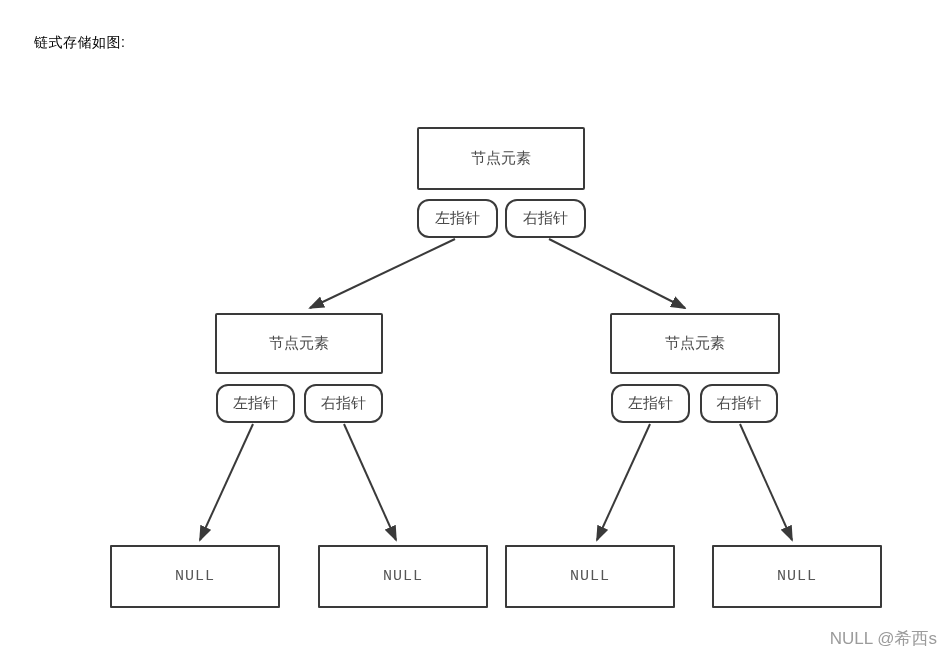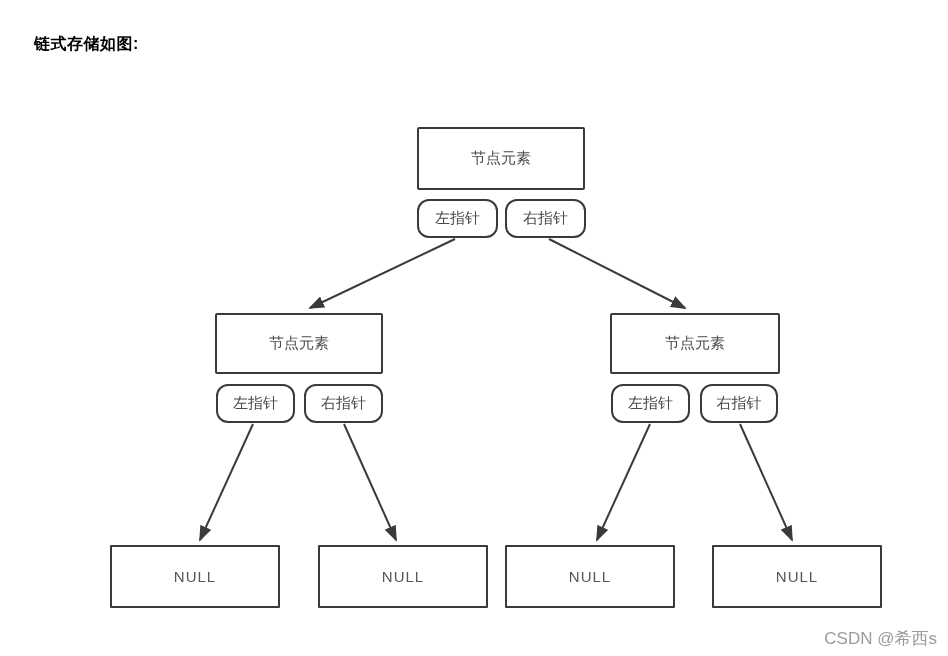--- a/index.html
+++ b/index.html
@@ -15,39 +15,39 @@
     width: 948px;
     height: 656px;
     background: #ffffff;
     overflow: hidden;
     font-family: "Liberation Sans", sans-serif;
   }
   .title {
     position: absolute;
     left: 34px;
     top: 34px;
-    font-size: 16px;
-    font-weight: 700;
+    font-size: 14px;
+    font-weight: 400;
     color: var(--title);
     letter-spacing: 0.5px;
   }
   .diagram { position: absolute; left: 0; top: 0; width: 948px; height: 656px; }
   .arrows-layer { position: absolute; left: 0; top: 0; width: 948px; height: 656px; }
   .arrows-layer line { stroke: var(--arrow); stroke-width: 2; }
   .arrowhead { fill: var(--arrow); }
   .box {
     position: absolute;
     box-sizing: border-box;
     border: 2px solid var(--border);
     background: #ffffff;
     display: flex;
     align-items: center;
     justify-content: center;
     color: var(--box-text);
-    font-family: Liberation Sans, sans-serif;
+    font-family: Liberation Mono, monospace;
     font-size: 15px;
   }
   .element-box { border-radius: 2px; }
   .pointer-box { border-radius: 12px; }
   .null-box { border-radius: 1px; letter-spacing: 1px; color: #565656; text-align: right; }
   .watermark {
     position: absolute;
     right: 11px;
     bottom: 6px;
     font-size: 17px;
@@ -89,14 +89,14 @@
     <div class="box element-box" style="left:610px; top:313px; width:170px; height:61px;">节点元素</div>
     <div class="box pointer-box" style="left:611px; top:384px; width:79px; height:39px;">左指针</div>
     <div class="box pointer-box" style="left:700px; top:384px; width:78px; height:39px;">右指针</div>
 
     <div class="box null-box" style="left:110px; top:545px; width:170px; height:63px;">NULL</div>
     <div class="box null-box" style="left:318px; top:545px; width:170px; height:63px;">NULL</div>
     <div class="box null-box" style="left:505px; top:545px; width:170px; height:63px;">NULL</div>
     <div class="box null-box" style="left:712px; top:545px; width:170px; height:63px;">NULL</div>
   </div>
 
-  <div class="watermark">CSDN @希西s</div>
+  <div class="watermark">NULL @希西s</div>
 </div>
 
 </body></html>

